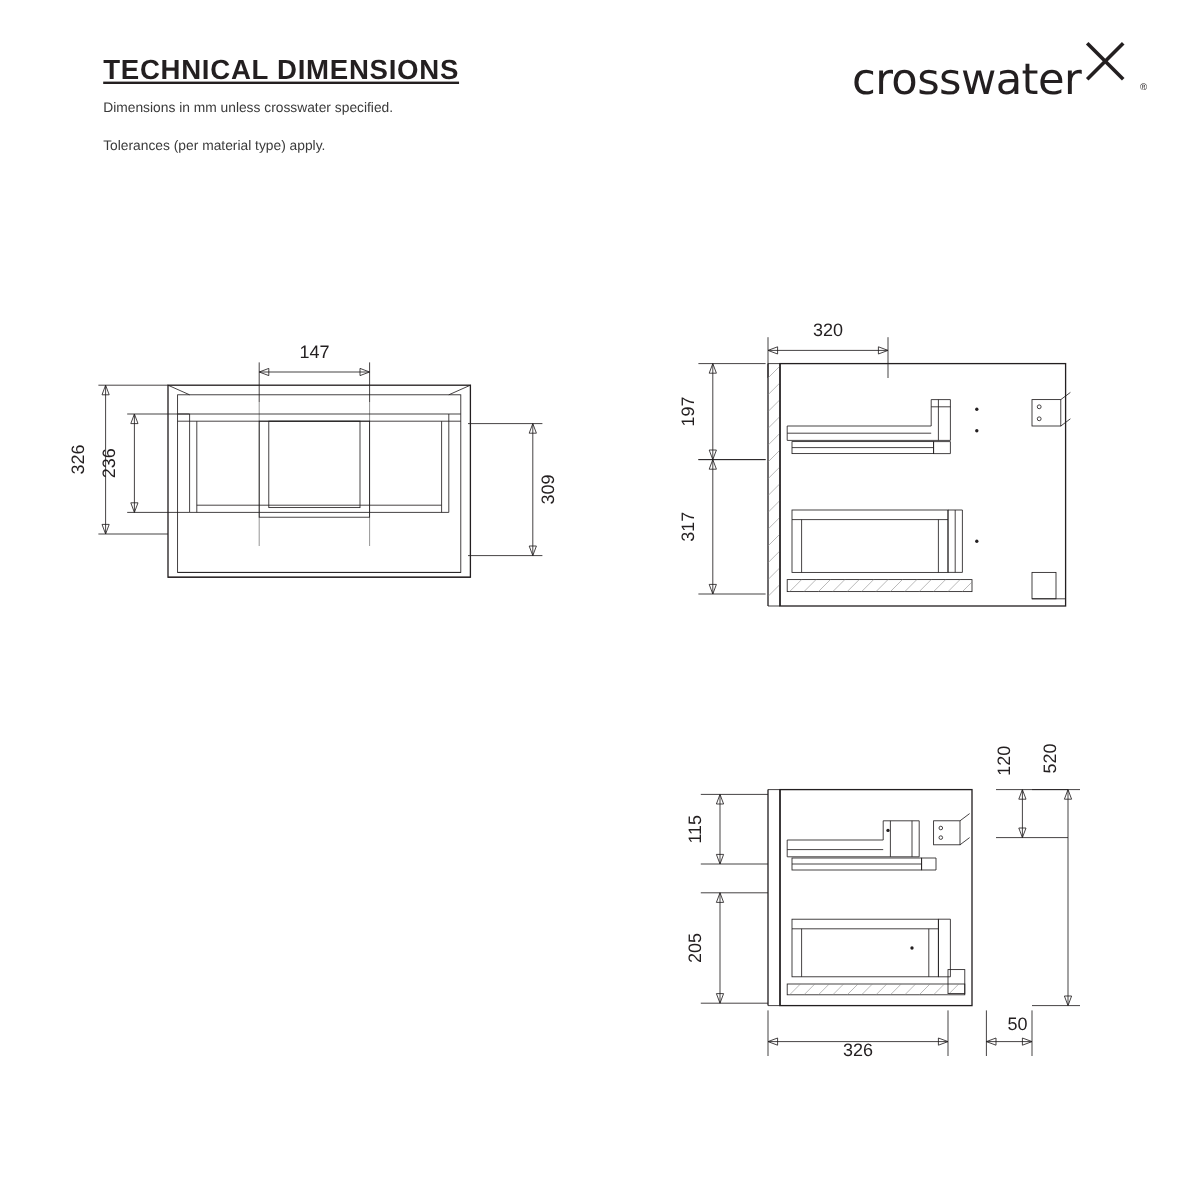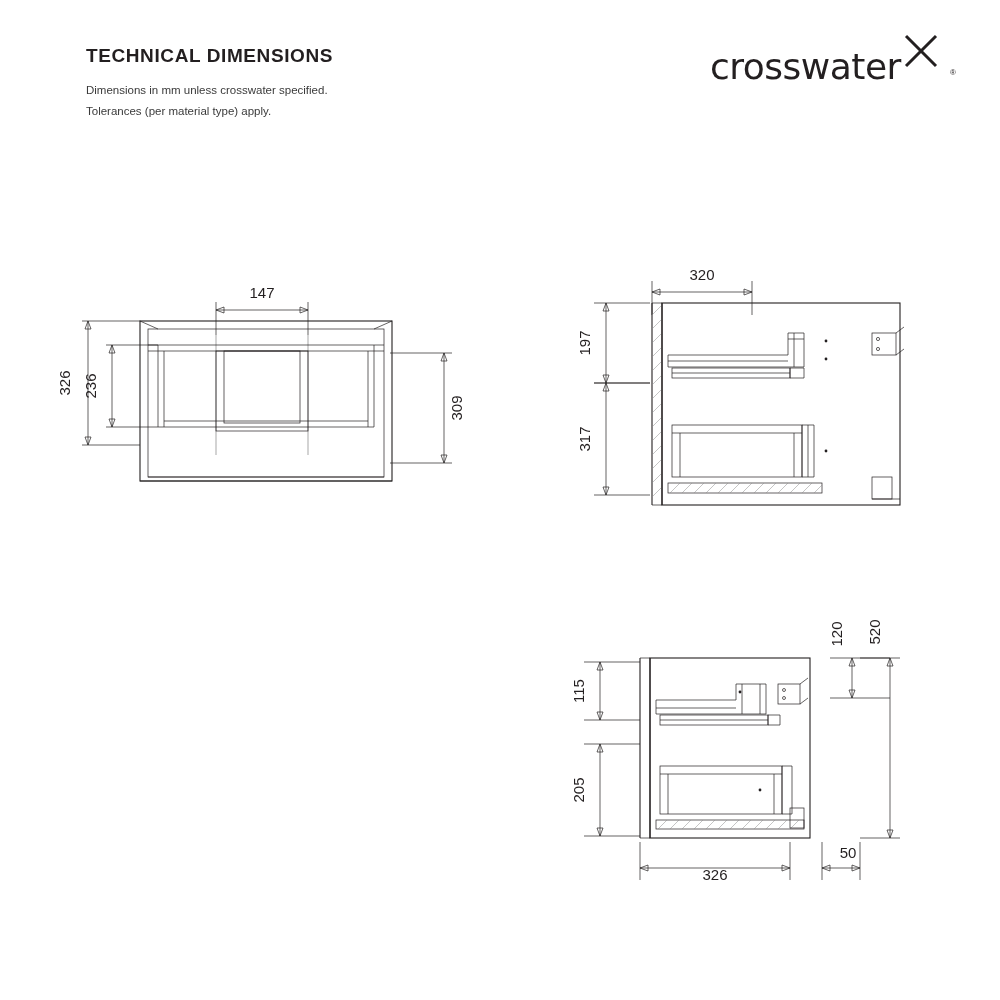--- a/index.html
+++ b/index.html
@@ -19,36 +19,37 @@
     position: relative;
     width: 1000px;
     height: 1000px;
   }
 
   
   .header-title {
     position: absolute;
     left: 86px;
     top: 45px;
-    font-size: 19px;
+    font-size: 23px;
     font-weight: bold;
     letter-spacing: 0.6px;
     color: #231f20;
+    text-decoration: underline;
   }
   .header-sub1 {
     position: absolute;
     left: 86px;
     top: 84px;
     font-size: 11.5px;
     color: #3a3a3a;
   }
   .header-sub2 {
     position: absolute;
     left: 86px;
-    top: 105px;
+    top: 116px;
     font-size: 11.5px;
     color: #3a3a3a;
   }
 
   
   .logo {
     position: absolute;
     right: 40px;
     top: 38px;
     width: 250px;
@@ -166,21 +167,21 @@
       <rect class="ln-thin" x="176" y="96" width="92" height="80"></rect>
       <rect class="ln-thin" x="184" y="96" width="76" height="72"></rect>
 
       <line class="ln-thin" x1="100" y1="66" x2="118" y2="74"></line>
       <line class="ln-thin" x1="352" y1="66" x2="334" y2="74"></line>
       <line class="ln-thin" x1="100" y1="226" x2="352" y2="226"></line>
       <line class="ln-thin" x1="108" y1="222" x2="344" y2="222"></line>
     </svg>
   </div>
 
-  <div class="panel" style="left:560px; top:255px;margin-left:12px;">
+  <div class="panel" style="left:560px; top:255px;">
     <svg width="380" height="270" viewBox="0 0 380 270">
 
       <line class="ln-thin" x1="80" y1="26" x2="80" y2="60"></line>
       <line class="ln-thin" x1="180" y1="26" x2="180" y2="60"></line>
       <line class="ln-thin" x1="80" y1="37" x2="180" y2="37"></line>
       <path class="ln-thin" d="M80 37 l8 -3 v6 z" fill="#231f20"></path>
       <path class="ln-thin" d="M180 37 l-8 -3 v6 z" fill="#231f20"></path>
       <text class="dim-text" x="130" y="25" text-anchor="middle">320</text>
 
       <line class="ln-thin" x1="22" y1="48" x2="78" y2="48"></line>

